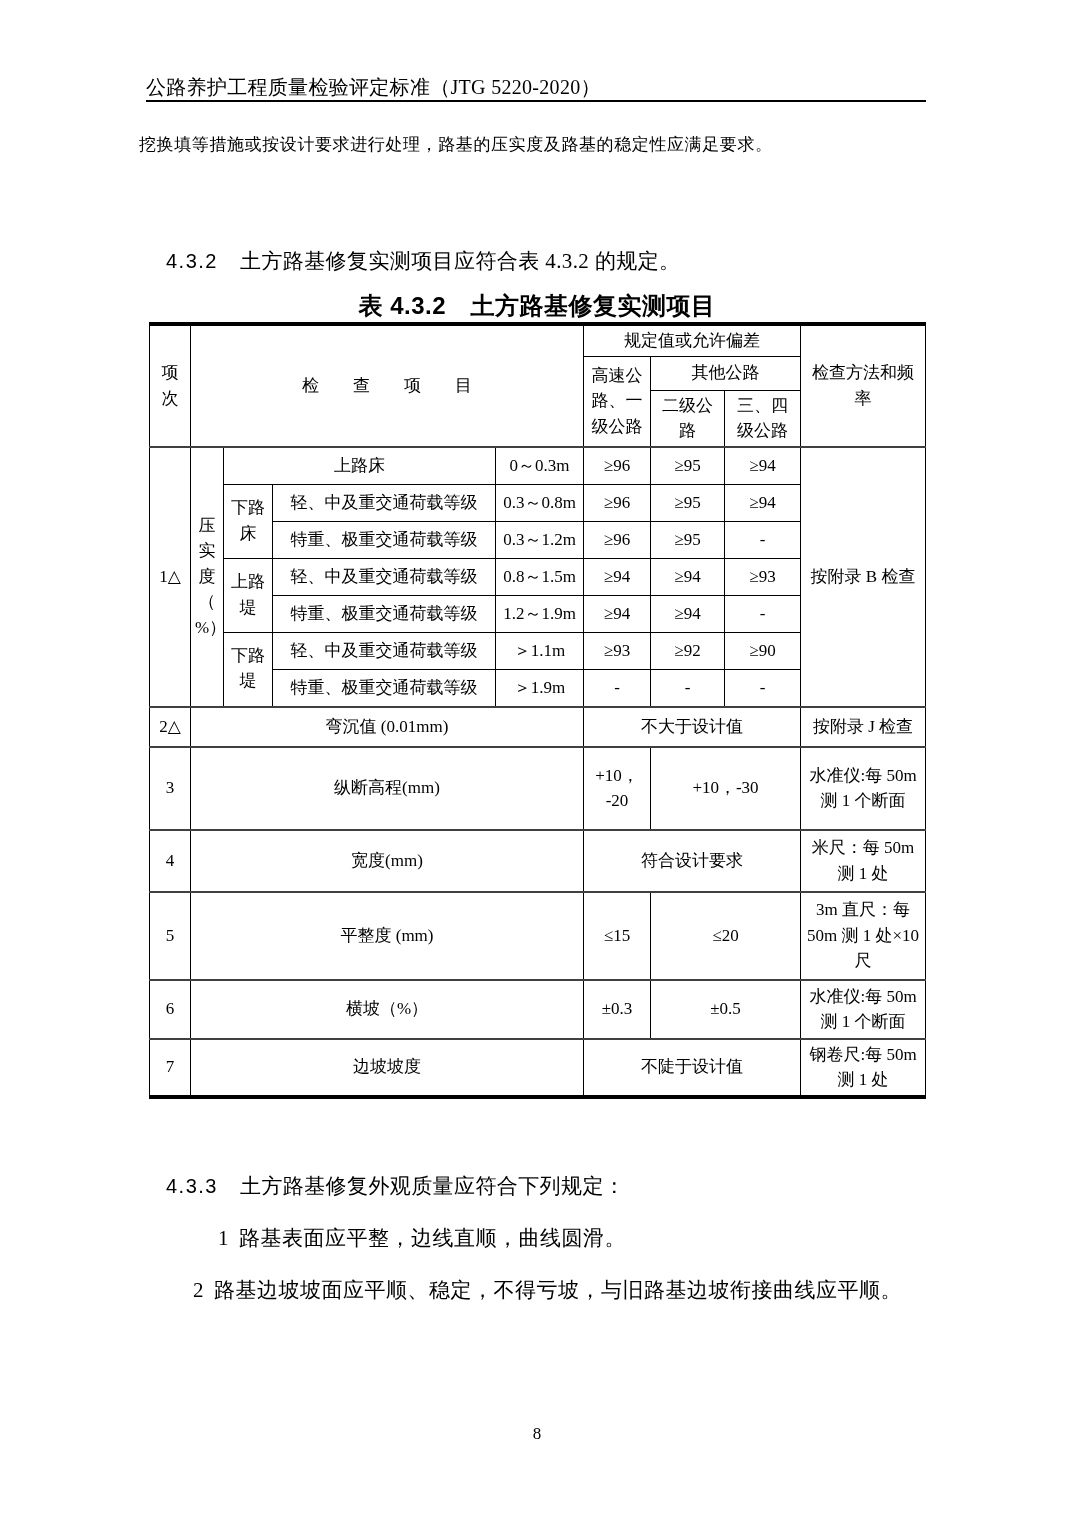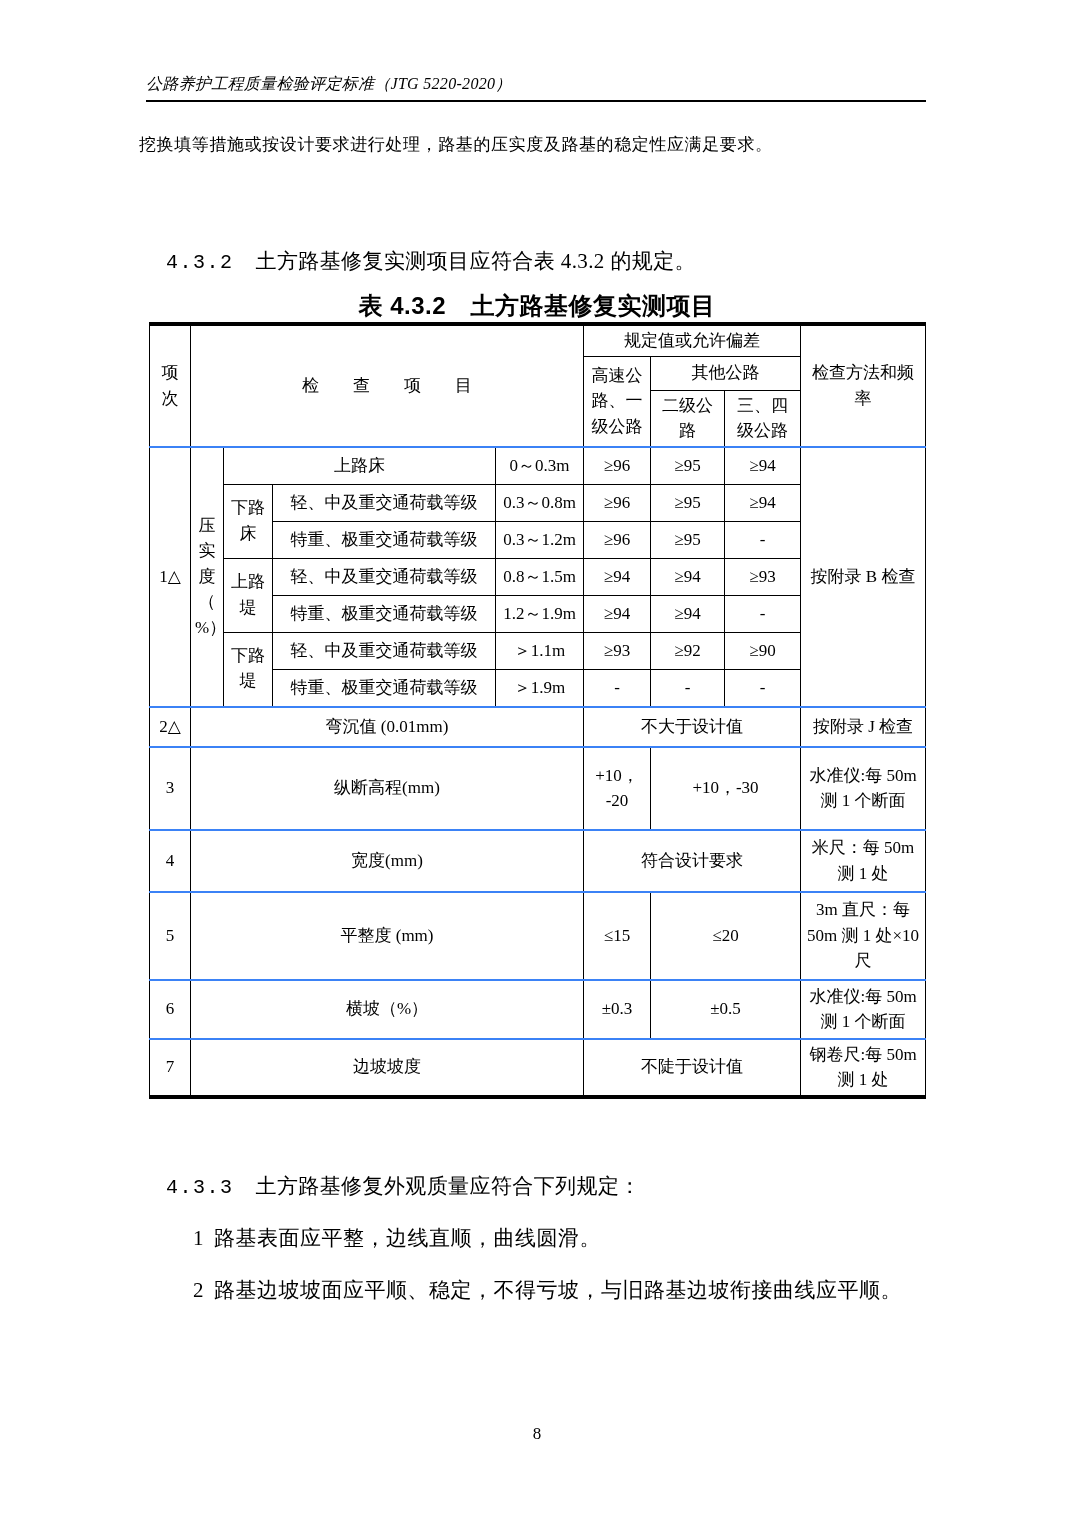--- a/index.html
+++ b/index.html
@@ -4,60 +4,60 @@
 <style>
   * { margin:0; padding:0; box-sizing:border-box; }
   html,body { background:#ffffff; }
   body {
     width:1074px; height:1520px; position:relative;
     font-family:"Liberation Serif","DejaVu Serif",serif;
     color:#000;
   }
   .running-head {
     position:absolute; left:146px; top:74px; width:780px;
-    font-size:16px; letter-spacing:0.3px;font-style:italic;
+    font-size:20px; letter-spacing:0.3px;
   }
   .head-rule {
     position:absolute; left:146px; top:100px; width:780px; height:2px;
     background:#000;
   }
   .intro {
     position:absolute; left:139px; top:133px; width:792px;
     font-size:17px; letter-spacing:0.6px; line-height:1.4;
   }
   .clause { position:absolute; font-size:21px; letter-spacing:0.4px; }
   .clause-432 { left:166px; top:247px; width:770px; }
   .clause-433 { left:166px; top:1172px; width:770px; }
   .clause .num {
-    font-family:Liberation Mono, monospace;
+    font-family:Liberation Sans, sans-serif;
     letter-spacing:1.5px; margin-right:22px; font-size:20px;
   }
   .list-item { position:absolute; left:193px; width:740px; font-size:21px; letter-spacing:0.5px; }
-  .item-1 { top:1224px; }
+  .item-1 { top:1224px;margin-left:25px; }
   .item-2 { top:1276px; }
   .item-1 .inum, .item-2 .inum { margin-right:10px; }
   .table-caption {
     position:absolute; left:149px; top:290px; width:776px;
     text-align:center;
     font-family:"Liberation Sans","DejaVu Sans",sans-serif;
     font-weight:700; font-size:24px; letter-spacing:0.5px;
   }
   table.spec {
     position:absolute; left:149px; top:322px; width:776px;
     border-collapse:collapse; table-layout:fixed;
     border-top:4px solid #000; border-bottom:4px solid #000;
     border-left:1px solid #000; border-right:1px solid #000;
   }
   table.spec td {
     border:1px solid #000;
     font-size:17px; text-align:center; vertical-align:middle;
     padding:2px 4px; line-height:1.5; white-space:pre-line;
     overflow:hidden;
   }
-  table.spec tr.major > td { border-top:2px solid #3b82f6; }
+  table.spec tr.major > td { border-top:2px solid #404040; }
   td.method { text-align:left; padding-left:7px; padding-right:4px;margin-top:36px; }
   td.cat    { line-height:2.65; padding:0; }
   td.sub    { line-height:2.15; padding:0;font-family:Liberation Mono, monospace; }
   td.hno    { line-height:1.9; }
   td.v3row  { line-height:2.4; }
   .pageno {
     position:absolute; left:0; top:1424px; width:1074px;
     text-align:center; font-size:17px;
   }
 </style>

